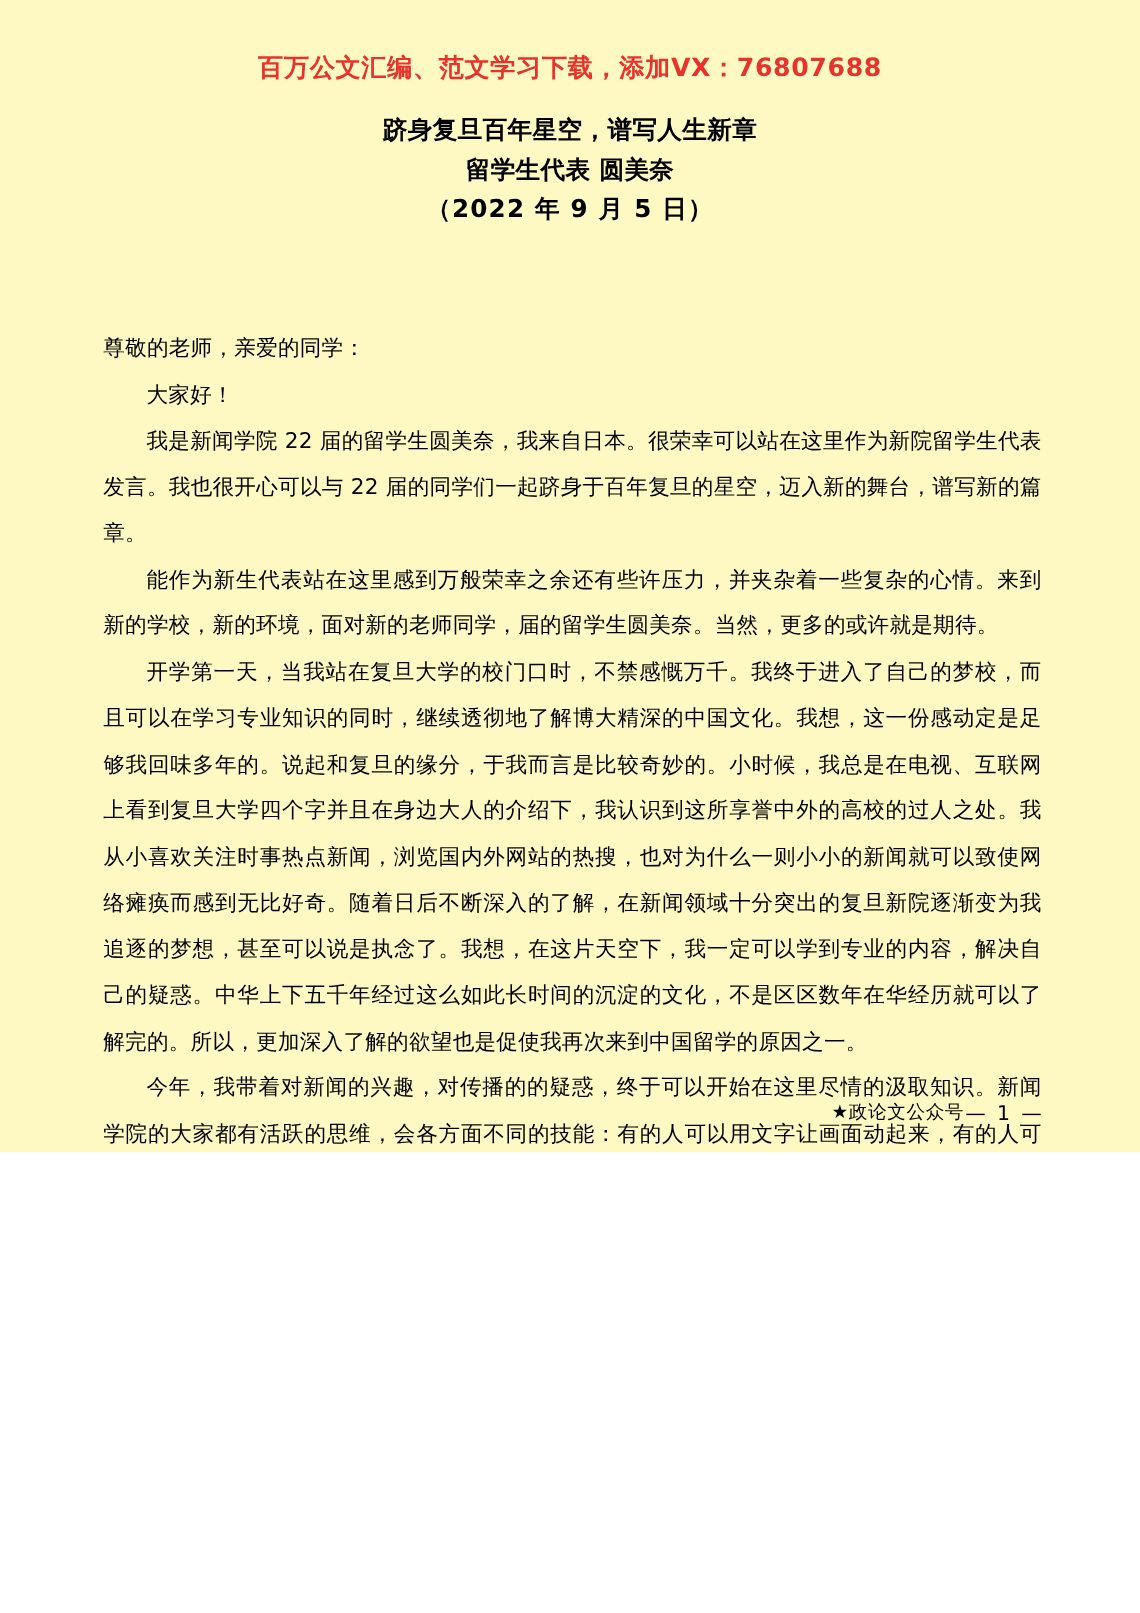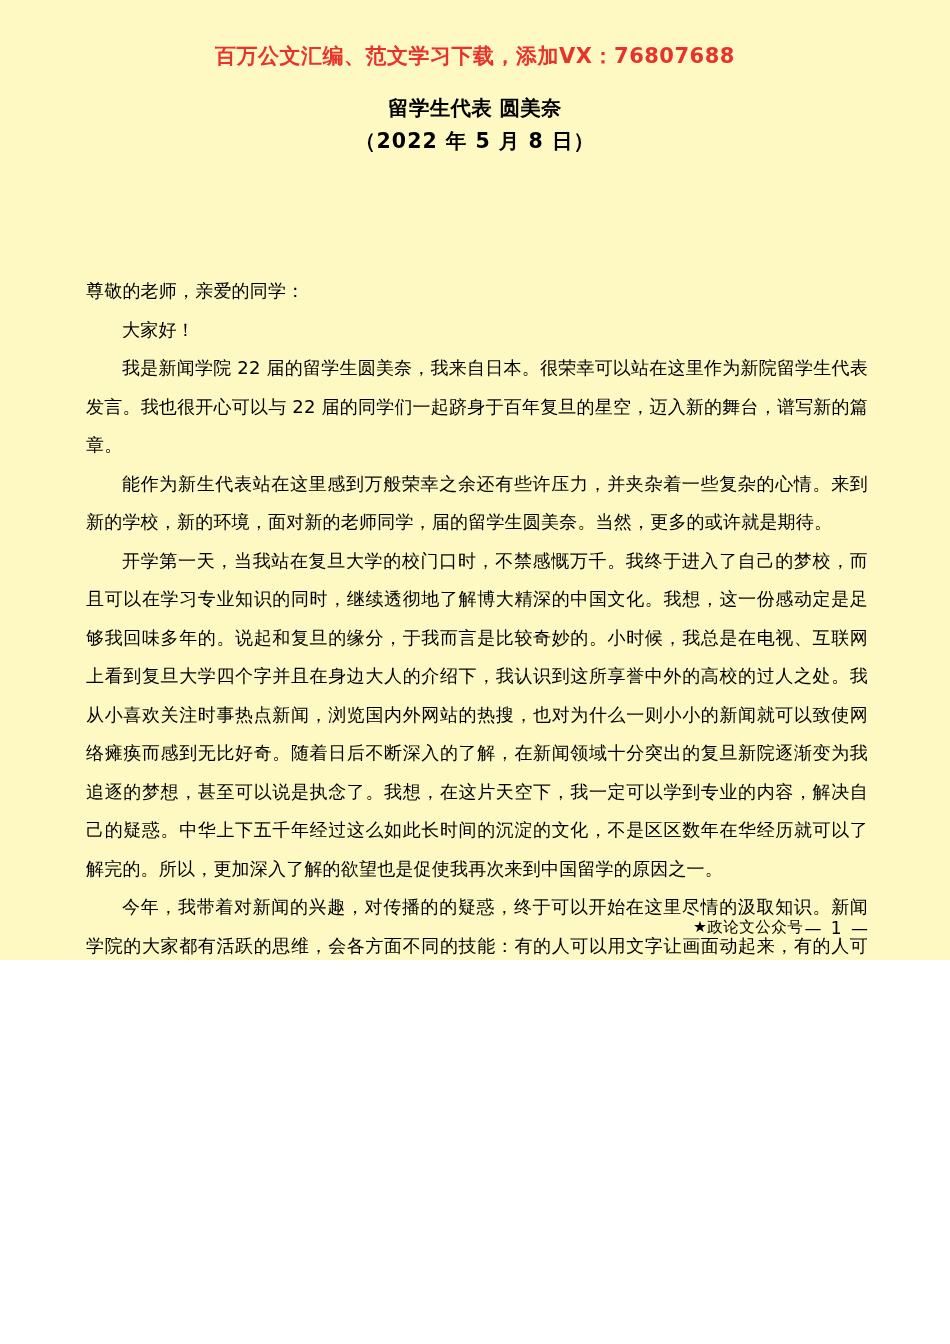--- a/index.html
+++ b/index.html
@@ -86,22 +86,23 @@
   }
 </style>
 </head>
 <body>
 
 <div class="page">
 
   <div class="watermark">百万公文汇编、范文学习下载，添加VX：76807688</div>
 
   <div class="doc-title">
+    <div class="line">跻身复旦百年星空，谱写人生新章</div>
     <div class="line">留学生代表  圆美奈</div>
-    <div class="line date">（2022 年 5 月 8 日）</div>
+    <div class="line date">（2022 年 9 月 5 日）</div>
   </div>
 
   <div class="body-text">
     <p>尊敬的老师，亲爱的同学：</p>
     <p class="indent">大家好！</p>
     <p class="indent">我是新闻学院 22 届的留学生圆美奈，我来自日本。很荣幸可以站在这里作为新院留学生代表发言。我也很开心可以与 22 届的同学们一起跻身于百年复旦的星空，迈入新的舞台，谱写新的篇章。</p>
     <p class="indent">能作为新生代表站在这里感到万般荣幸之余还有些许压力，并夹杂着一些复杂的心情。来到新的学校，新的环境，面对新的老师同学，届的留学生圆美奈。当然，更多的或许就是期待。</p>
     <p class="indent">开学第一天，当我站在复旦大学的校门口时，不禁感慨万千。我终于进入了自己的梦校，而且可以在学习专业知识的同时，继续透彻地了解博大精深的中国文化。我想，这一份感动定是足够我回味多年的。说起和复旦的缘分，于我而言是比较奇妙的。小时候，我总是在电视、互联网上看到复旦大学四个字并且在身边大人的介绍下，我认识到这所享誉中外的高校的过人之处。我从小喜欢关注时事热点新闻，浏览国内外网站的热搜，也对为什么一则小小的新闻就可以致使网络瘫痪而感到无比好奇。随着日后不断深入的了解，在新闻领域十分突出的复旦新院逐渐变为我追逐的梦想，甚至可以说是执念了。我想，在这片天空下，我一定可以学到专业的内容，解决自己的疑惑。中华上下五千年经过这么如此长时间的沉淀的文化，不是区区数年在华经历就可以了解完的。所以，更加深入了解的欲望也是促使我再次来到中国留学的原因之一。</p>
     <p class="indent">今年，我带着对新闻的兴趣，对传播的的疑惑，终于可以开始在这里尽情的汲取知识。新闻学院的大家都有活跃的思维，会各方面不同的技能：有的人可以用文字让画面动起来，有的人可以通过相机讲故事，也会有人用软件剪出独属于我们的 vlog。并且，新闻学院里的留学生数量相较于其他学院，是很多的。可以利用这一特点，让不同国家的文化交融，产生人文往来。不局限于网上了解到的信息，从各个国度的同学口中了解到不一样的内容，更真实的世界感谢在中日生活、学习的经历，让我有机会亲身经历两国文化然后领悟到看似</p>
   </div>

